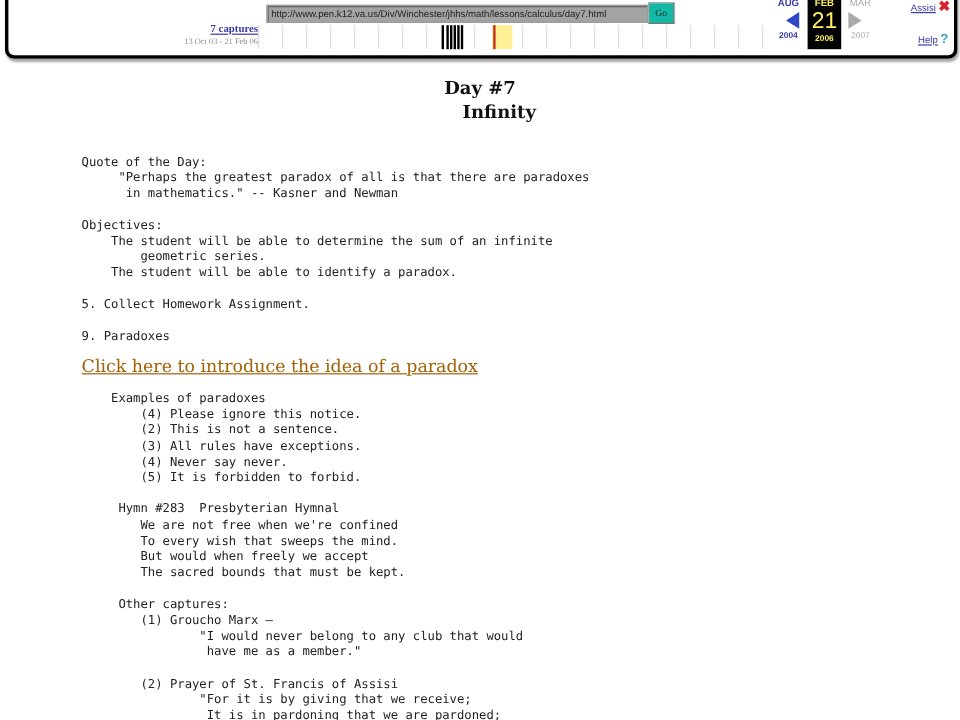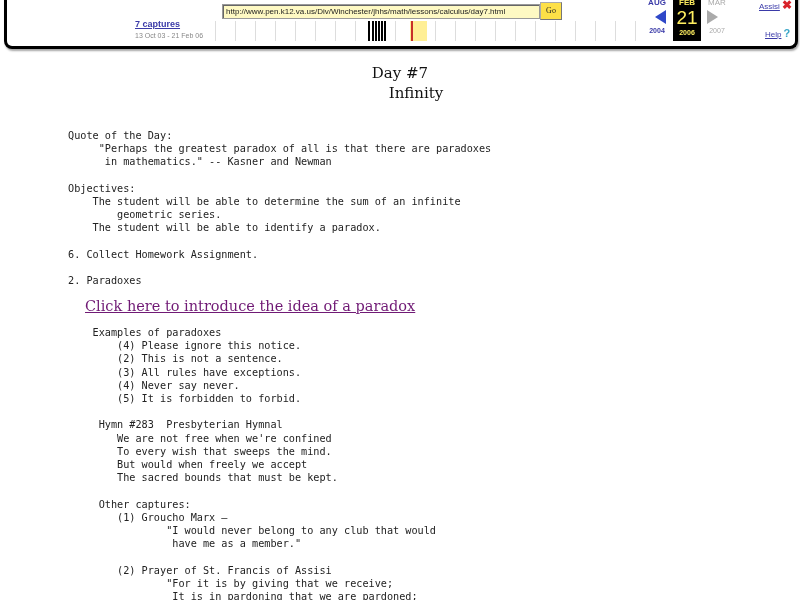--- a/index.html
+++ b/index.html
@@ -5,25 +5,25 @@
   html, body { margin: 0; padding: 0; background: #fff; }
   body { width: 800px; height: 600px; overflow: hidden; position: relative; font-family: "DejaVu Serif", serif; }
 
   
   .wb-bar { position: absolute; left: 4px; top: -6px; width: 788px; height: 52px; border: 3px solid #000; border-top: none; border-radius: 0 0 8px 8px; background: #fff; box-shadow: 1px 2px 2px rgba(0,0,0,0.35); }
   .wb-logo { position: absolute; left: 14px; top: 8px; width: 88px; }
   .wb-logo .ia { font-family: "DejaVu Serif", serif; font-size: 6px; letter-spacing: 2px; color: #444; font-weight: bold; white-space: nowrap; }
   .wb-logo .wm { font-family: "Liberation Sans", sans-serif; font-size: 15px; font-weight: bold; letter-spacing: -1px; margin-top: 1px; line-height: 16px; white-space: nowrap; transform: scaleY(1.25); transform-origin: top left; }
   .wb-logo .wm .w1 { color: #c23145; }
   .wb-logo .wm .w2 { color: #2b2b2b; }
-  .wb-captures { position: absolute; left: 128px; top: 25px; width: 80px; text-align: left; font-family: Liberation Sans, sans-serif; }
+  .wb-captures { position: absolute; left: 128px; top: 25px; width: 80px; text-align: right; font-family: Liberation Serif, serif; }
   .wb-captures a { font-size: 9px; color: #3a3aa8; text-decoration: underline; font-weight: bold; display: block; line-height: 11px; }
   .wb-captures .range { font-size: 7px; color: #888; line-height: 11px; white-space: nowrap; }
-  .wb-url { position: absolute; left: 215px; top: 10px; width: 310px; height: 13px; border: 1px solid #999; font-family: "Liberation Sans", sans-serif; font-size: 8px; line-height: 13px; padding: 0 3px; color: #222; background: #fef9c3; box-shadow: inset 1px 1px 0 #666; overflow: hidden; white-space: nowrap; }
-  .wb-go { position: absolute; left: 533px; top: 8px; width: 20px; height: 16px; border: 1px solid #aaa; border-right-color: #777; border-bottom-color: #777; font-family: Liberation Serif, serif; font-size: 8px; line-height: 16px; text-align: center; color: #222; background: #fde047; }
+  .wb-url { position: absolute; left: 215px; top: 10px; width: 310px; height: 13px; border: 1px solid #999; font-family: "Liberation Sans", sans-serif; font-size: 8px; line-height: 13px; padding: 0 3px; color: #222; background: #a3a3a3; box-shadow: inset 1px 1px 0 #666; overflow: hidden; white-space: nowrap; }
+  .wb-go { position: absolute; left: 533px; top: 8px; width: 20px; height: 16px; border: 1px solid #aaa; border-right-color: #777; border-bottom-color: #777; font-family: Liberation Serif, serif; font-size: 8px; line-height: 16px; text-align: center; color: #222; background: #14b8a6; }
   .wb-timeline { position: absolute; left: 208px; top: 27px; width: 432px; height: 20px; }
   .wb-tick { position: absolute; top: 0; width: 1px; height: 20px; background: #ddd; }
   .wb-cap { position: absolute; top: 0; width: 2px; height: 20px; background: #000; }
   .wb-sel { position: absolute; top: 0; left: 195px; width: 17px; height: 20px; background: #ffef95; }
   .wb-selline { position: absolute; top: 0; left: 196px; width: 2px; height: 20px; background: #c8302a; }
   .wb-months { position: absolute; left: 636px; top: 0; height: 46px; }
   .wb-mcol { position: absolute; top: 0; width: 28px; text-align: center; font-family: "Liberation Sans", sans-serif; }
   .wb-mcol .m { font-size: 8px; font-weight: bold; line-height: 10px; margin-top: 4px; }
   .wb-mcol .y { font-size: 7px; font-weight: bold; line-height: 10px; }
   .wb-prev { left: 0; }
@@ -35,25 +35,25 @@
   .wb-next { left: 60px; }
   .wb-next .m, .wb-next .y { color: #aaa; font-weight: normal; }
   .arrow-left { width: 0; height: 0; border-top: 7px solid transparent; border-bottom: 7px solid transparent; border-right: 11px solid #2f48c8; margin: 2px auto 2px 12px; }
   .arrow-right { width: 0; height: 0; border-top: 7px solid transparent; border-bottom: 7px solid transparent; border-left: 11px solid #aaa; margin: 2px auto 2px 4px; }
   .wb-close { position: absolute; left: 752px; top: 4px; font-family: "Liberation Sans", sans-serif; font-size: 8px; color: #3a3aa8; text-decoration: underline; white-space: nowrap; }
   .wb-close .x { color: #d8232a; font-size: 12px; font-weight: bold; text-decoration: none; display: inline-block; margin-left: 2px; }
   .wb-help { position: absolute; left: 758px; top: 33px; font-family: "Liberation Sans", sans-serif; font-size: 8px; color: #3a3aa8; text-decoration: underline; white-space: nowrap; }
   .wb-help .q { color: #3aa6c8; font-size: 11px; font-weight: bold; text-decoration: none; display: inline-block; margin-left: 2px; }
 
   
-  .title { position: absolute; left: 0; width: 800px; text-align: center; font-family: "DejaVu Serif", serif; font-weight: normal; font-size: 15px; line-height: 19px; color: #111; }
+  .title { position: absolute; left: 0; width: 800px; text-align: center; font-family: "DejaVu Serif", serif; font-weight: bold; font-size: 15px; line-height: 19px; color: #111; }
   .title1 { top: 64px; }
   .title2 { top: 84px; margin-left: 16px; }
   pre.body { position: absolute; left: 68px; top: 129px; margin: 0; font-family: "DejaVu Sans Mono", monospace; font-size: 10.2px; line-height: 13.2px; color: #222; white-space: pre; }
-  .link { position: absolute; left: 68px; top: 298px; font-family: "DejaVu Serif", serif; font-size: 14.5px; color: #701a75; text-decoration: underline; white-space: nowrap; margin-left: 17px; }
+  .link { position: absolute; left: 68px; top: 298px; font-family: "DejaVu Serif", serif; font-size: 14.5px; color: #a16207; text-decoration: underline; white-space: nowrap; }
   pre.body2 { top: 326px; }
 </style>
 </head>
 <body>
 
 <div class="wb-bar">
 
   <div class="wb-captures">
     <a>7 captures</a>
     <div class="range">13 Oct 03 - 21 Feb 06</div>
@@ -120,23 +120,23 @@
 
 <pre class="body"><span>Quote of the Day:</span>
 <span>     "Perhaps the greatest paradox of all is that there are paradoxes</span>
 <span>      in mathematics." -- Kasner and Newman</span>
 
 <span>Objectives:</span>
 <span>    The student will be able to determine the sum of an infinite</span>
 <span>        geometric series.</span>
 <span>    The student will be able to identify a paradox.</span>
 
-<span>6. Collect Homework Assignment.</span>
+<span>5. Collect Homework Assignment.</span>
 
-<span>2. Paradoxes</span></pre>
+<span>9. Paradoxes</span></pre>
 
 <a class="link">Click here to introduce the idea of a paradox</a>
 
 <pre class="body body2"><span>    Examples of paradoxes</span>
 <span>        (4) Please ignore this notice.</span>
 <span>        (2) This is not a sentence.</span>
 <span>        (3) All rules have exceptions.</span>
 <span>        (4) Never say never.</span>
 <span>        (5) It is forbidden to forbid.</span>
 

